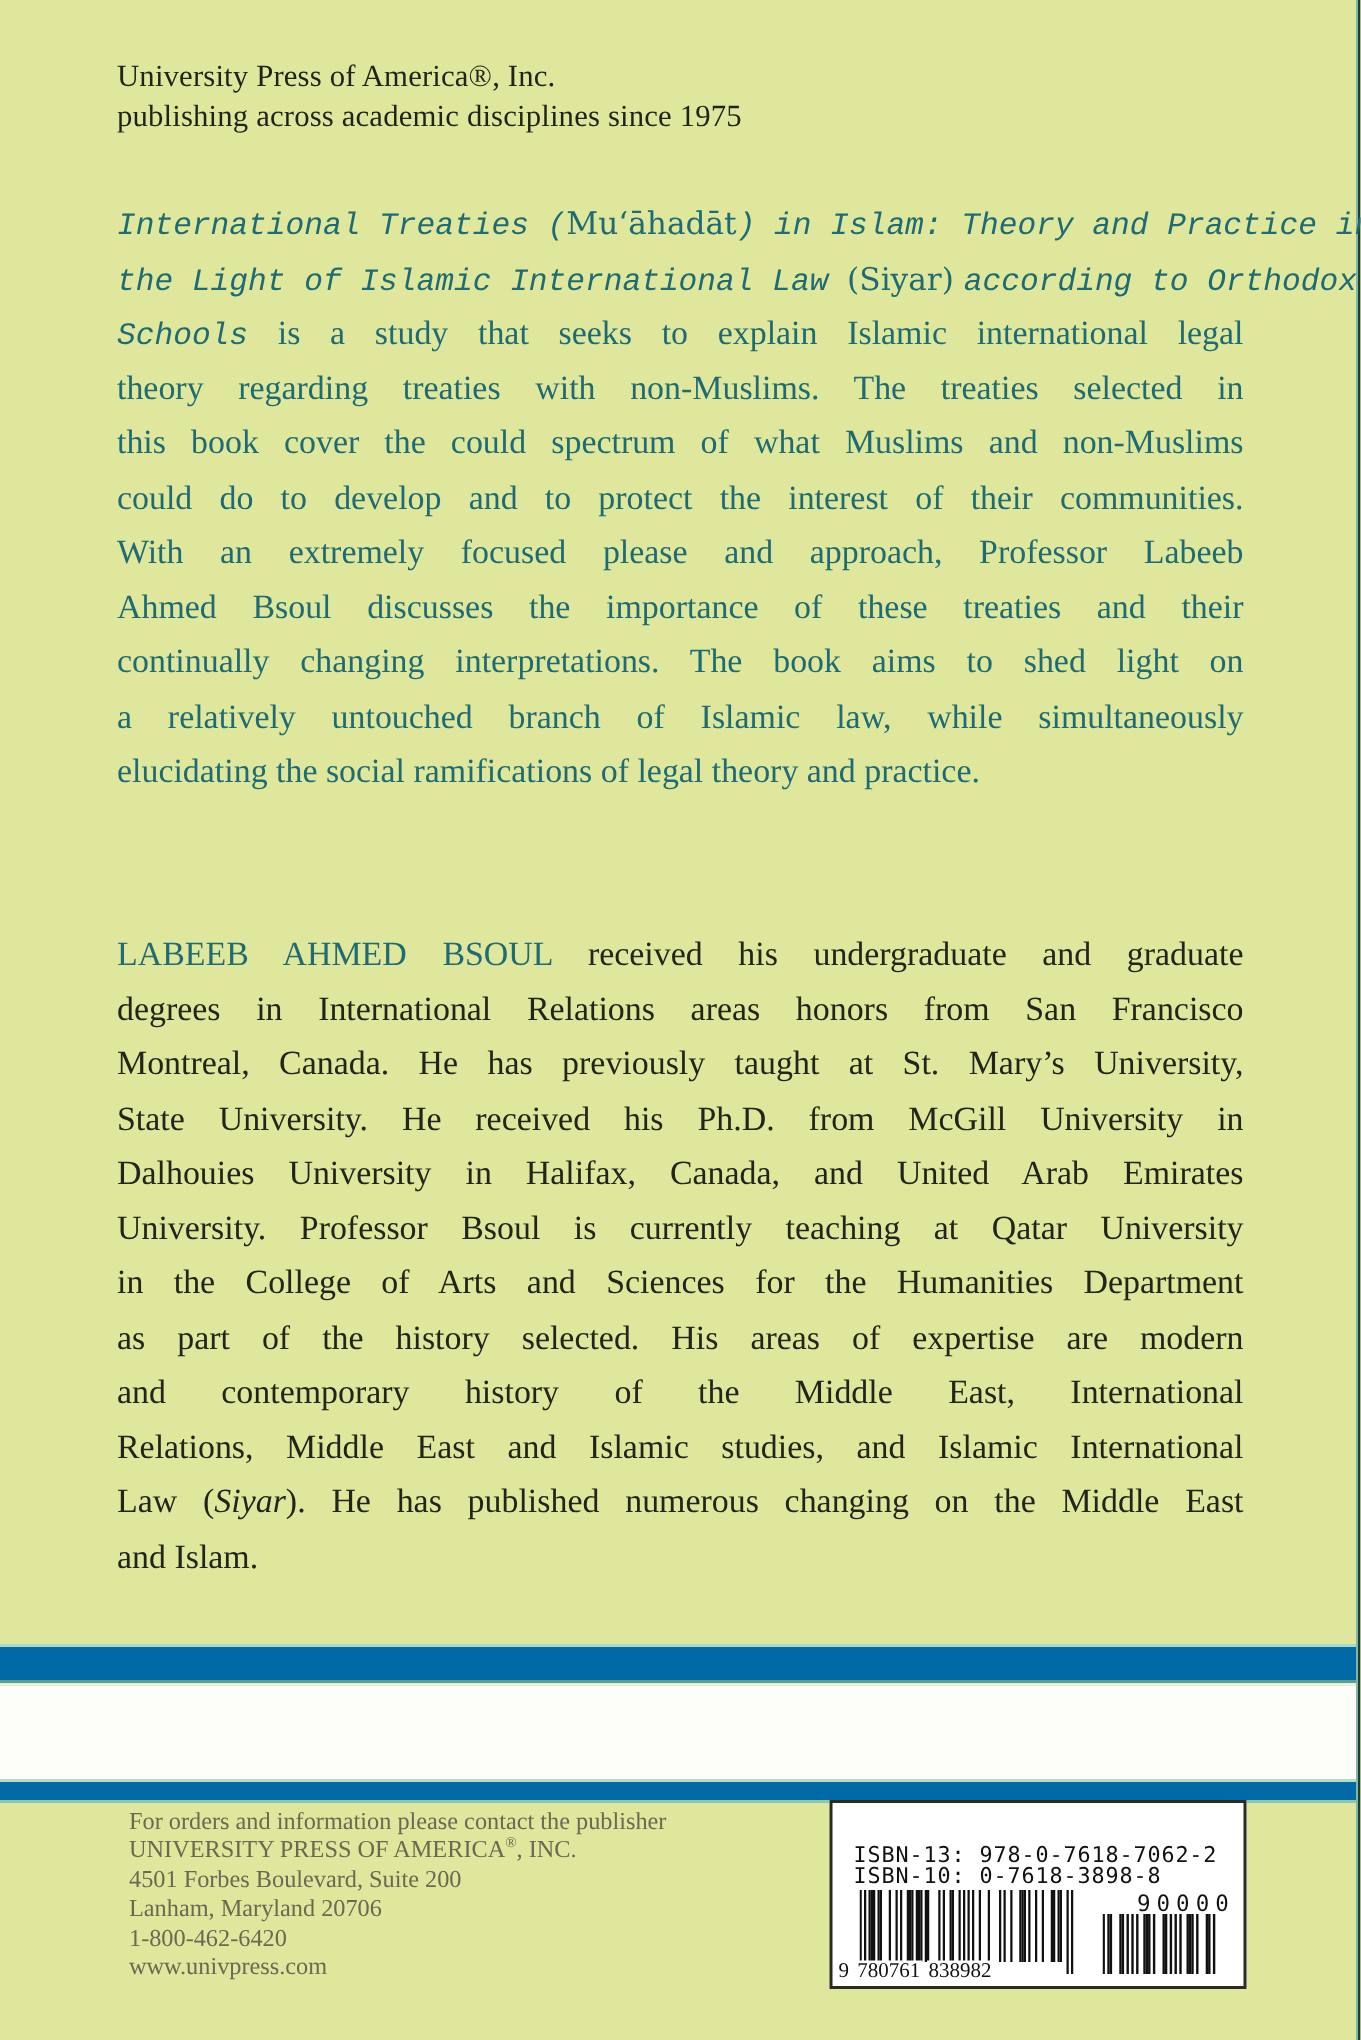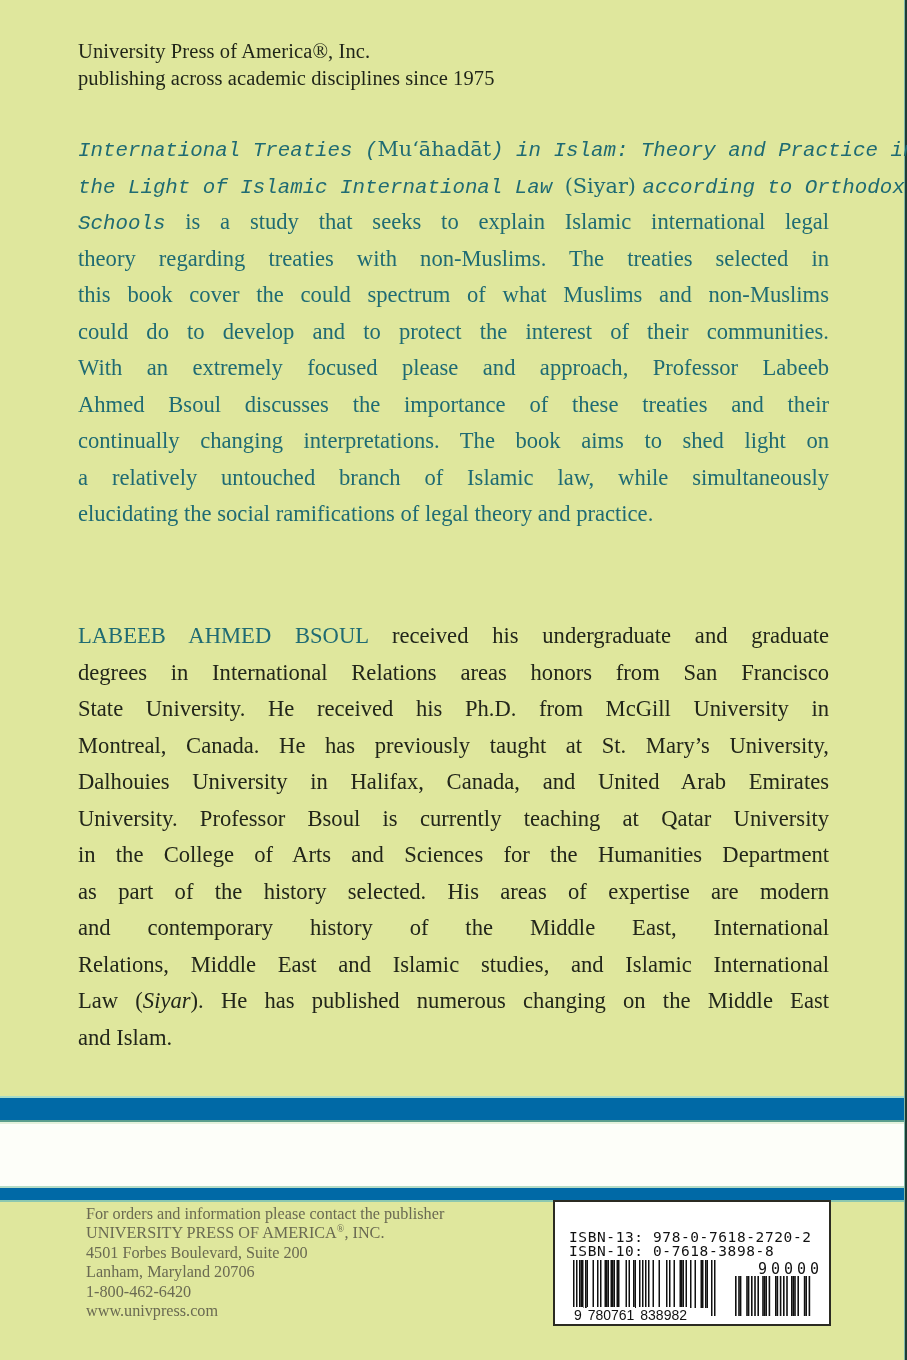--- a/index.html
+++ b/index.html
@@ -76,22 +76,22 @@
   .isbn10 { top: 42px; }
   .bars-main { position: absolute; left: 18px; top: 58px; }
   .bars-addon { position: absolute; left: 180px; top: 74px; }
   .price {
     position: absolute; left: 203px; top: 58px;
     font-family: "DejaVu Sans Mono", "Liberation Mono", monospace;
     font-size: 15px; color: #111; letter-spacing: 4px; white-space: nowrap;
   }
   .barnum {
     position: absolute; left: 3px; top: 105px;
-    font-family: Liberation Sans, sans-serif;
-    font-size: 14px; color: #111; white-space: nowrap; background: transparent; margin-left: 15px;
+    font-family: Liberation Serif, serif;
+    font-size: 14px; color: #111; white-space: nowrap; background: transparent;
   }
   .barnum span { background: #fff; padding: 0 1px; }
 </style>
 </head>
 <body>
 
 <div class="right-edge"></div>
 
 <div class="publisher">
   <div>University Press of America®, Inc.</div>
@@ -108,22 +108,22 @@
     <span class="line"><span>With an extremely focused please and approach, Professor Labeeb</span></span>
     <span class="line"><span>Ahmed Bsoul discusses the importance of these treaties and their</span></span>
     <span class="line"><span>continually changing interpretations. The book aims to shed light on</span></span>
     <span class="line"><span>a relatively untouched branch of Islamic law, while simultaneously</span></span>
     <span class="line last"><span>elucidating the social ramifications of legal theory and practice.</span></span>
   </div>
 
 <div class="body-text bio">
   <span class="line"><span class="author">LABEEB AHMED BSOUL</span><span> received his undergraduate and graduate</span></span>
   <span class="line">degrees in International Relations areas honors from San Francisco</span>
+  <span class="line">Montreal, Canada. He has previously taught at St. Mary’s University,</span>
   <span class="line">State University. He received his Ph.D. from McGill University in</span>
-  <span class="line">Montreal, Canada. He has previously taught at St. Mary’s University,</span>
   <span class="line">Dalhouies University in Halifax, Canada, and United Arab Emirates</span>
   <span class="line">University. Professor Bsoul is currently teaching at Qatar University</span>
   <span class="line">in the College of Arts and Sciences for the Humanities Department</span>
   <span class="line">as part of the history selected. His areas of expertise are modern</span>
   <span class="line">and contemporary history of the Middle East, International</span>
   <span class="line"><span>Relations, Middle East and Islamic studies, and Islamic International</span></span>
   <span class="line"><span>Law (</span><em>Siyar</em><span>). He has published numerous changing on the Middle East</span></span>
   <span class="line last">and Islam.</span>
 </div>
 
@@ -134,21 +134,21 @@
 <div class="contact">
   <div>For orders and information please contact the publisher</div>
   <div><span>UNIVERSITY PRESS OF AMERICA</span><sup>®</sup><span>, INC.</span></div>
   <div>4501 Forbes Boulevard, Suite 200</div>
   <div>Lanham, Maryland 20706</div>
   <div>1-800-462-6420</div>
   <div>www.univpress.com</div>
 </div>
 
 <div class="barcode-box">
-  <div class="isbn isbn13">ISBN-13: 978-0-7618-2720-2</div>
+  <div class="isbn isbn13">ISBN-13: 978-0-7618-7062-2</div>
   <div class="isbn isbn10">ISBN-10: 0-7618-3898-8</div>
   <svg class="bars-main" width="150" height="56" id="barsMain">
       <rect x="0" y="0" width="1.5" height="56" fill="#111"></rect>
       <rect x="3" y="0" width="1.5" height="56" fill="#111"></rect>
       <rect x="6" y="0" width="1.5" height="48" fill="#111"></rect>
       <rect x="7.5" y="0" width="1.5" height="48" fill="#111"></rect>
       <rect x="9" y="0" width="1.5" height="48" fill="#111"></rect>
       <rect x="12" y="0" width="1.5" height="48" fill="#111"></rect>
       <rect x="13.5" y="0" width="1.5" height="48" fill="#111"></rect>
       <rect x="19.5" y="0" width="1.5" height="48" fill="#111"></rect>

